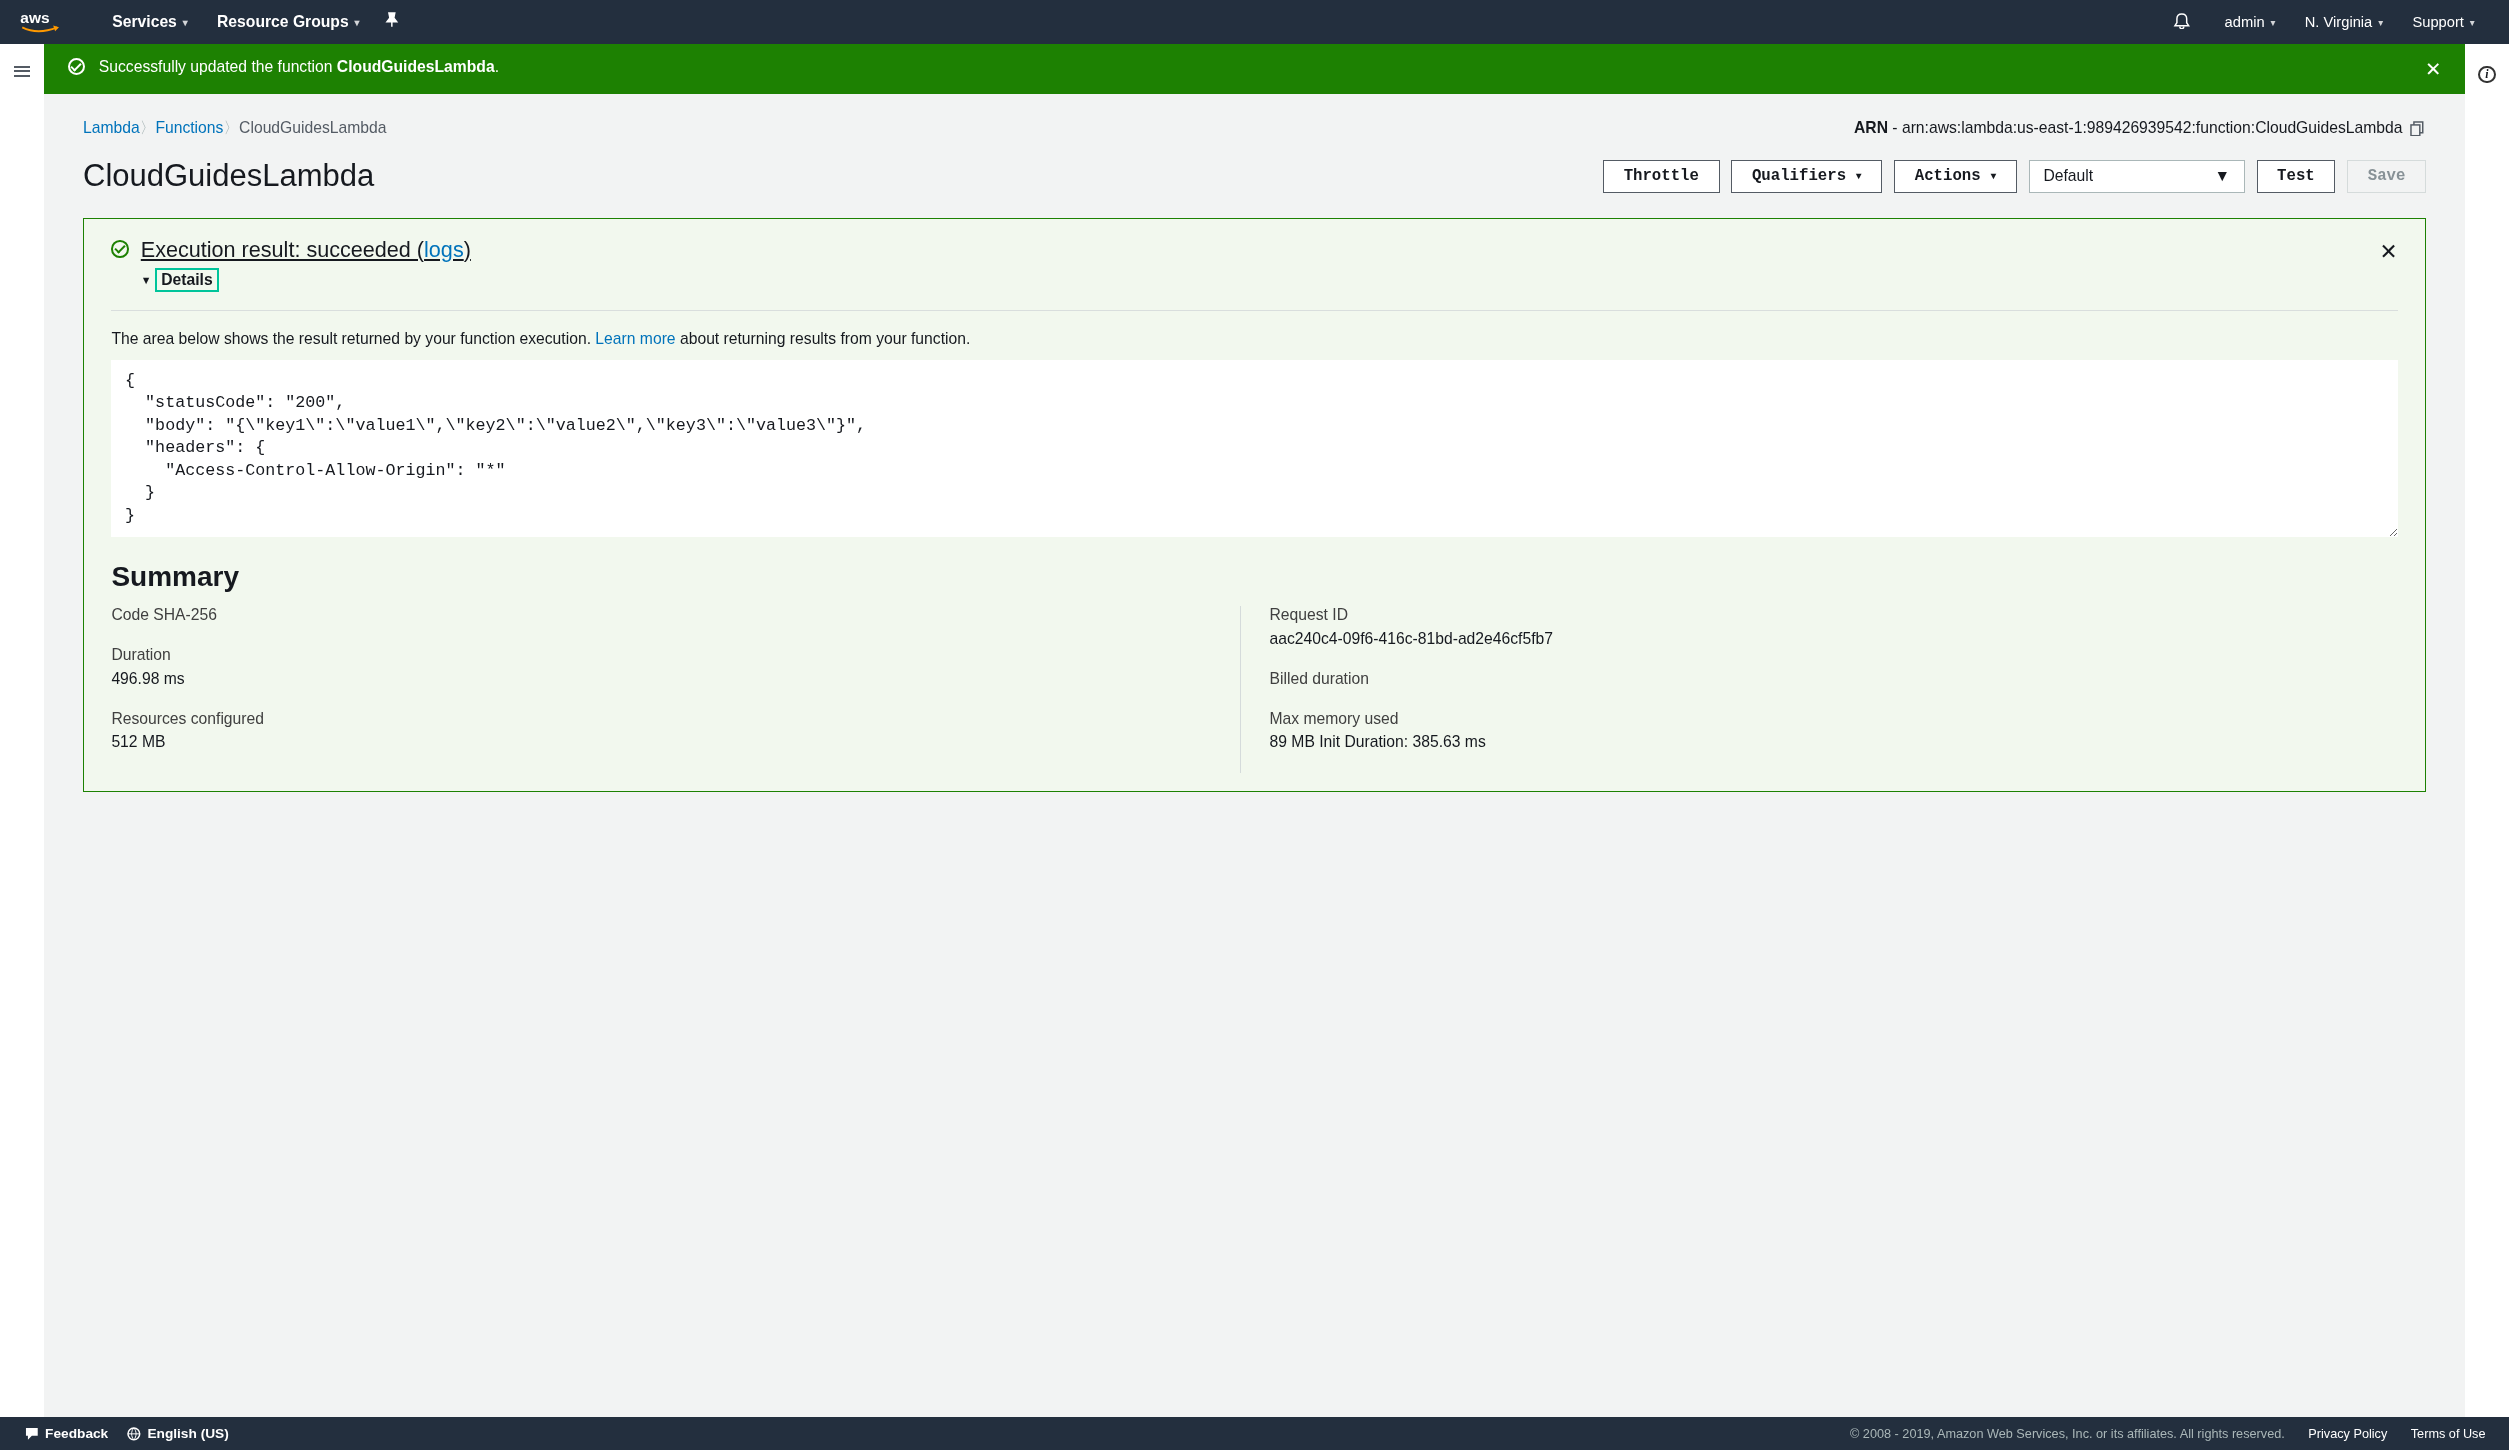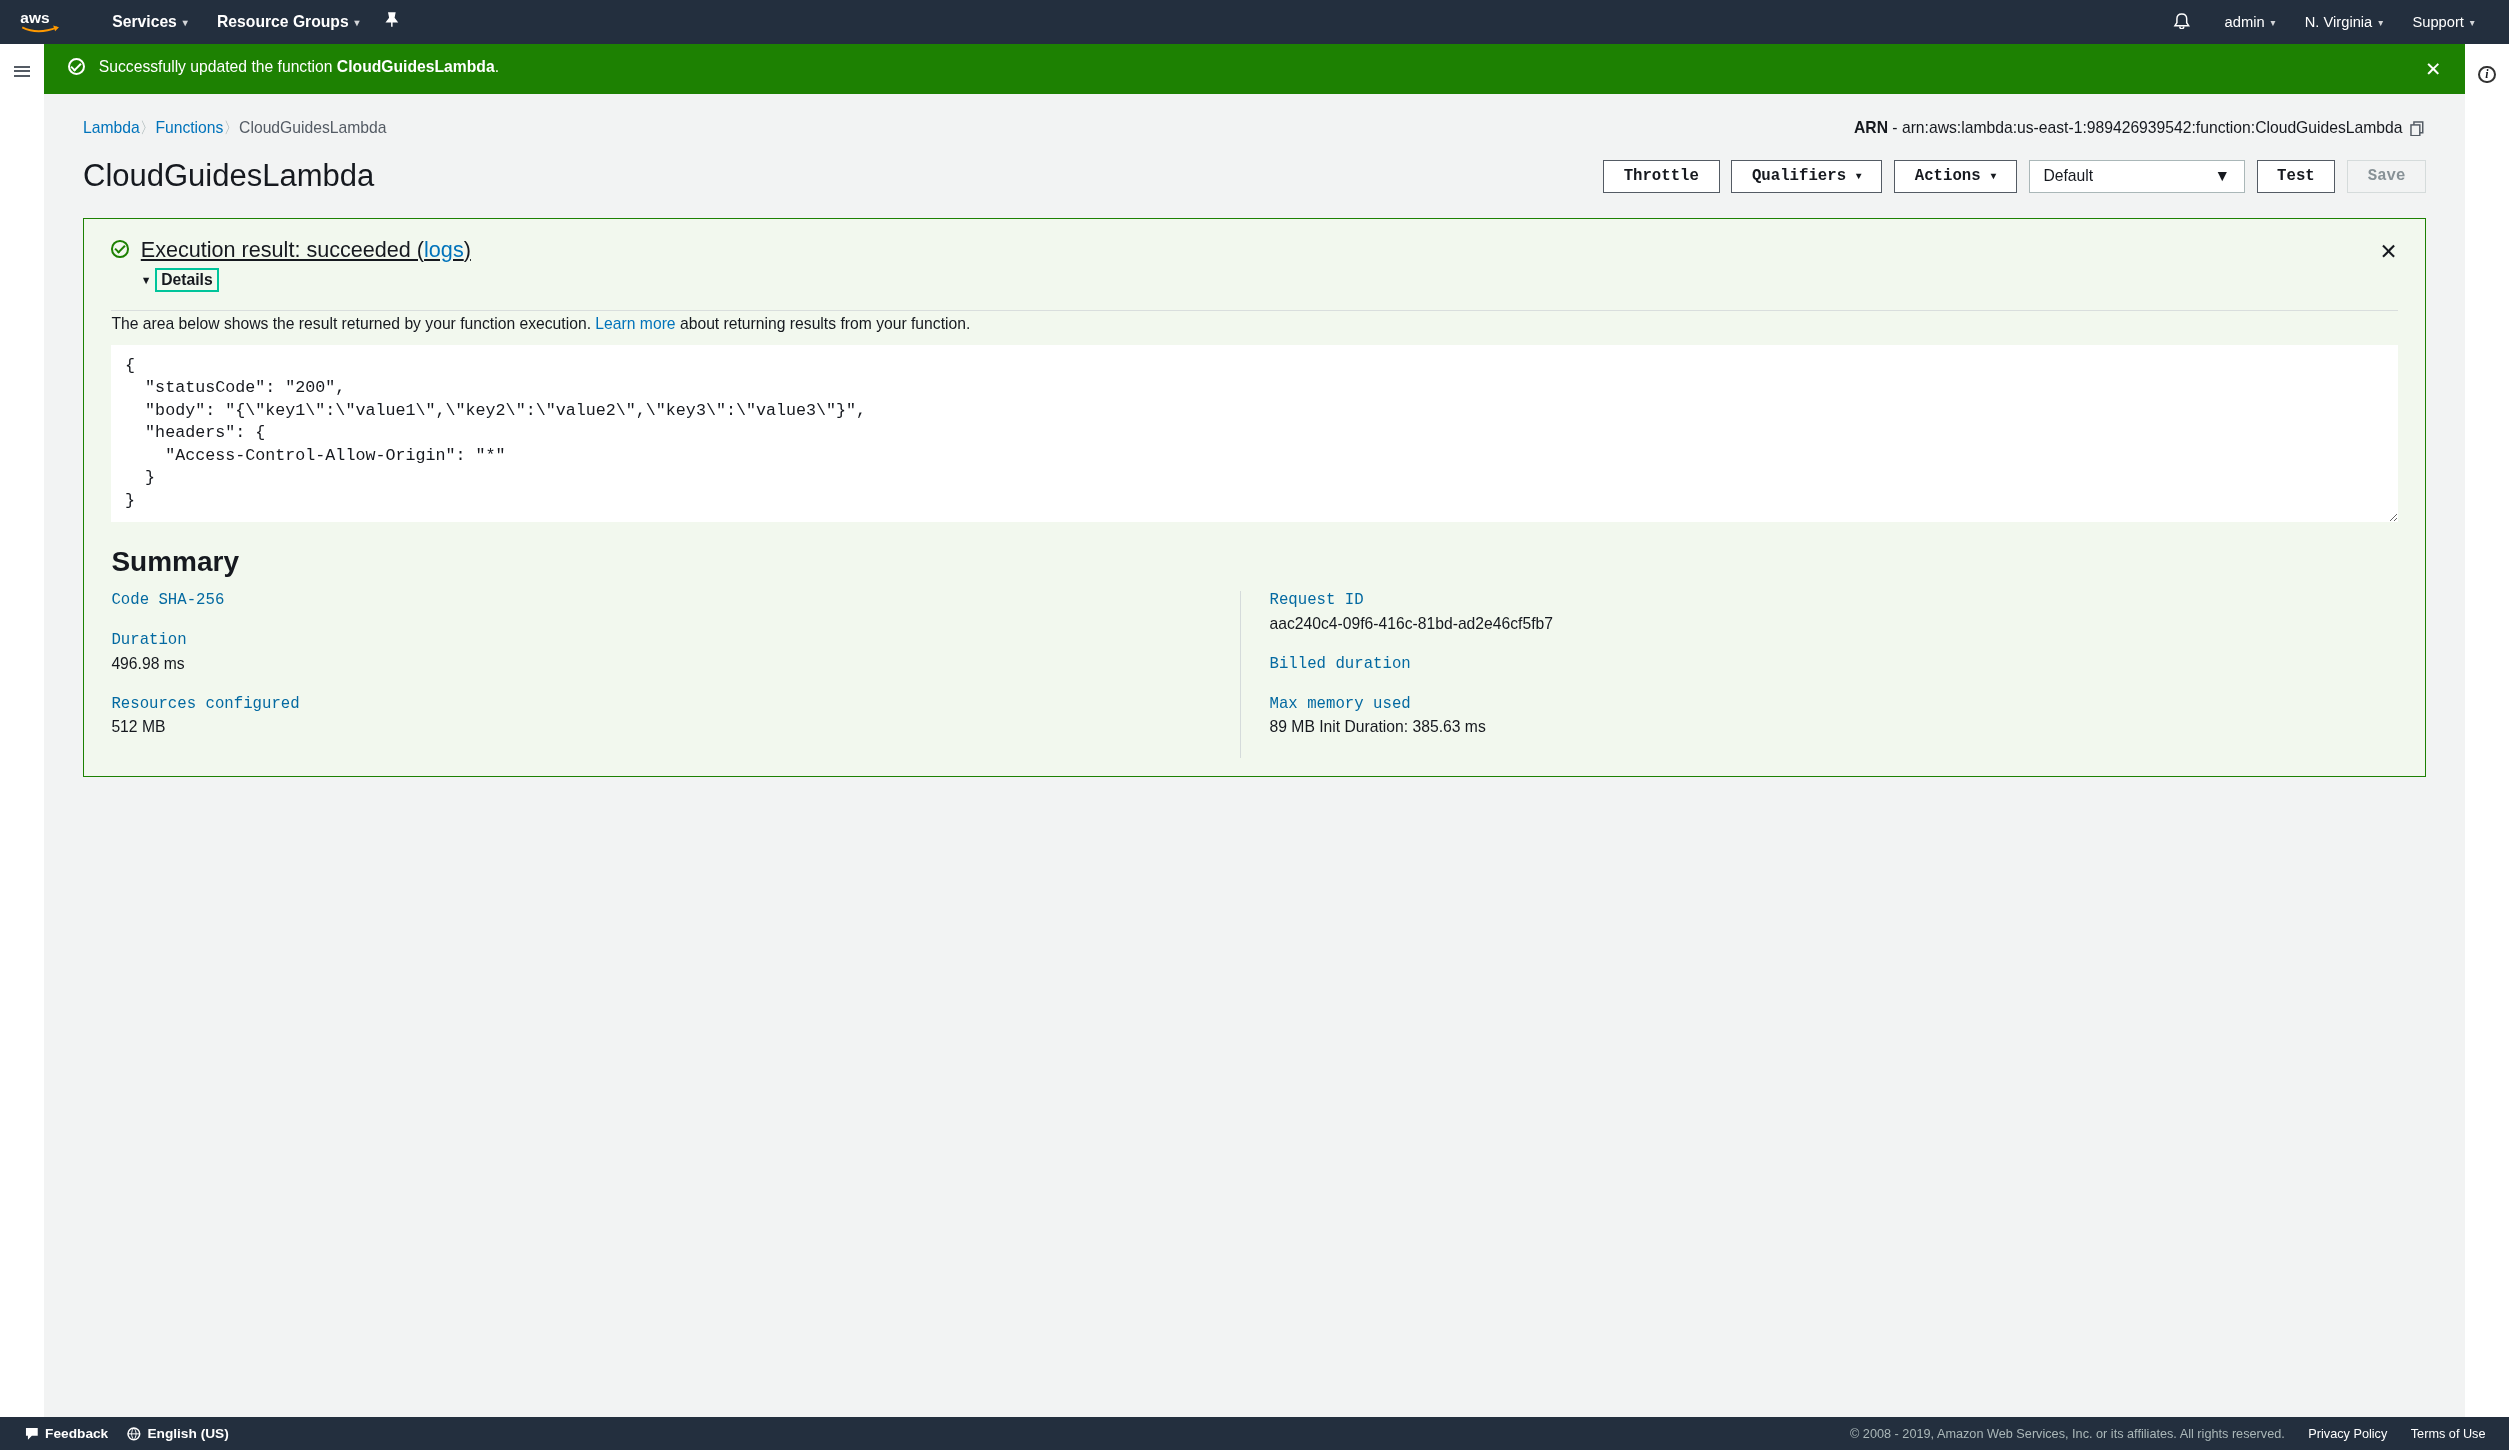--- a/index.html
+++ b/index.html
@@ -65,32 +65,32 @@
 .exec-check { width: 17.6px; height: 17.6px; border: 2px solid #1d8102; border-radius: 50%; display: flex; align-items: center; justify-content: center; margin-top: 3.9px; flex-shrink: 0; }
 .exec-check::after { content: ""; width: 7.8px; height: 3.9px; border-left: 2px solid #1d8102; border-bottom: 2px solid #1d8102; transform: rotate(-45deg); margin-top: -2px; }
 .exec-title-block { flex: 1; }
 .exec-title { font-size: 21.6px; font-weight: 400; text-decoration: underline; }
 .exec-title a { color: #0073bb; text-decoration: none; cursor: pointer; }
 .details-toggle { margin-top: 5.9px; display: inline-flex; align-items: center; gap: 3.9px; }
 .details-toggle .tri { font-size: 10.8px; }
 .details-label { font-size: 15.7px; font-weight: 600; border: 2.9px solid #00c49a; padding: 1px 3.9px; cursor: pointer; }
 .exec-close { font-size: 21.6px; cursor: pointer; color: #16191f; margin-top: 2px; }
 
-.exec-desc { margin: 17.6px 0 11.8px; font-size: 15.7px; border-top: 1px solid #d9dedd; padding-top: 4px; }
+.exec-desc { margin: 17.6px 0 11.8px; font-size: 15.7px; border-top: 1px solid #d9dedd; padding-top: 19px; }
 .exec-desc a { color: #0073bb; text-decoration: none; cursor: pointer; }
 
 .result-box { background: #fff; padding: 9.8px 13.7px; font-family: "Courier New", monospace; font-size: 16.7px; line-height: 1.35; white-space: pre; overflow: auto; resize: both; min-height: 147px; position: relative; }
 
 .summary-title { font-size: 28px; margin: 23.5px 0 13.7px; }
 .summary-grid { display: flex; }
 .summary-col { flex: 1; padding-right: 29px; }
 .summary-col:first-child { border-right: 1px solid #d5dbdb; }
 .summary-col:last-child { padding-left: 29px; }
 .summary-item { margin-bottom: 21.6px; }
-.summary-label { color: #0369a1; font-size: 15.7px; margin-bottom: 5.9px; font-family: Liberation Mono, monospace; }
+.summary-label { color: #404040; font-size: 15.7px; margin-bottom: 5.9px; }
 .summary-value { font-size: 15.7px; color: #16191f; }
 
 
 .footer { background: #232f3e; color: #fff; height: 33px; display: flex; align-items: center; padding: 0 23.5px; font-size: 13.7px; }
 .footer-left { display: flex; align-items: center; gap: 17.6px; }
 .footer-item { display: flex; align-items: center; gap: 5.9px; cursor: pointer; font-weight: 600; }
 .footer-right { margin-left: auto; display: flex; align-items: center; gap: 23.5px; }
 .copyright { color: #aab7b8; font-size: 12.7px; }
 .footer-link { color: #fff; cursor: pointer; font-size: 12.7px; }
 </style>

